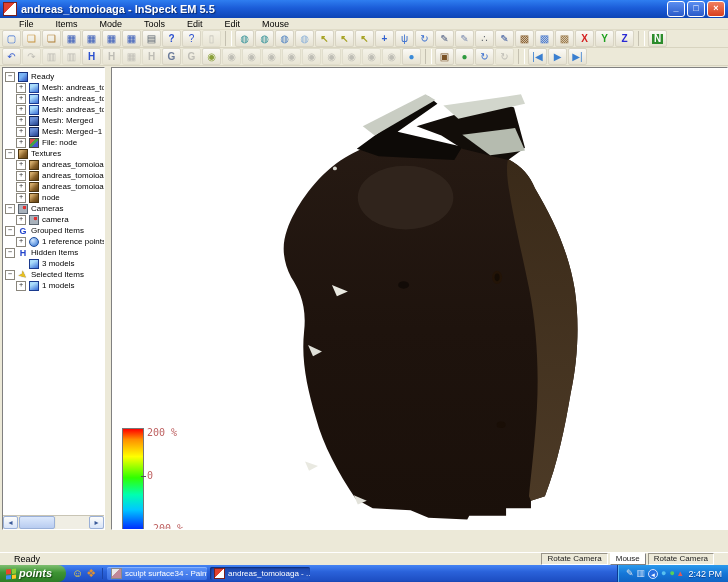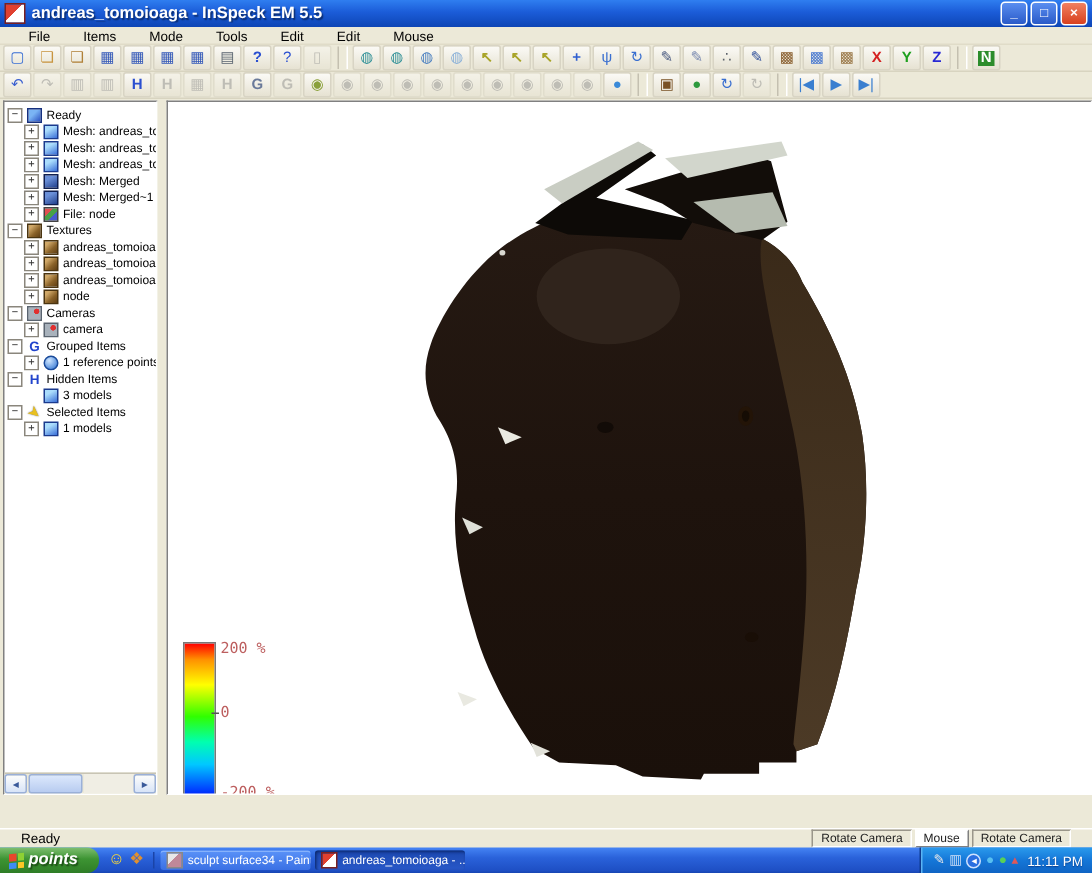--- a/index.html
+++ b/index.html
@@ -518,16 +518,16 @@
       </div>
     <div class="tray">
       <span id="trayicons" style="display:flex;align-items:center;gap:3px;">
           <span class="trico" style="color: rgb(232, 232, 232);">✎</span>
           <span class="trico" style="color: rgb(207, 224, 248);">▥</span>
           <span class="trico chev" style="color: rgb(255, 255, 255);">◂</span>
           <span class="trico" style="color: rgb(88, 192, 240);">●</span>
           <span class="trico" style="color: rgb(88, 208, 88);">●</span>
           <span class="trico" style="color: rgb(224, 88, 88);">▴</span>
         </span>
-      <span class="clock">11:11 PM</span>
+      <span class="clock">2:42 PM</span>
     </div>
   </div>
 </div>
 
 </body></html>

